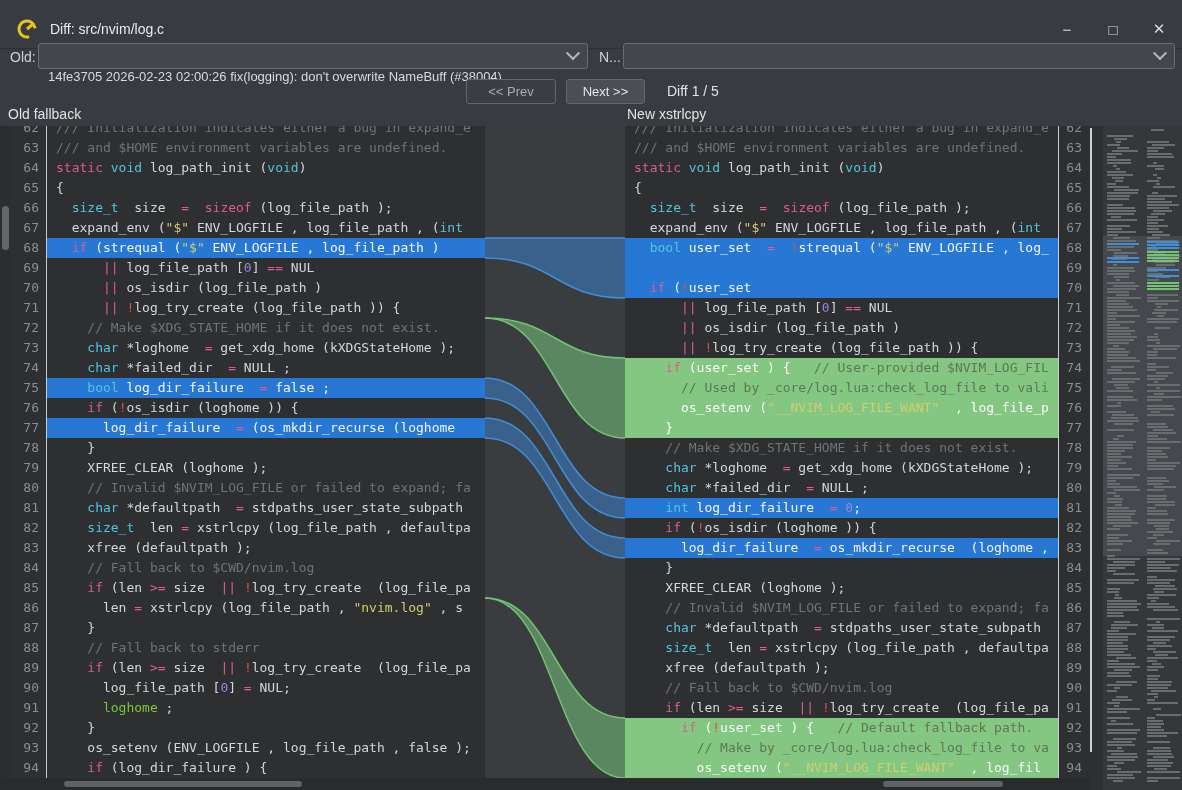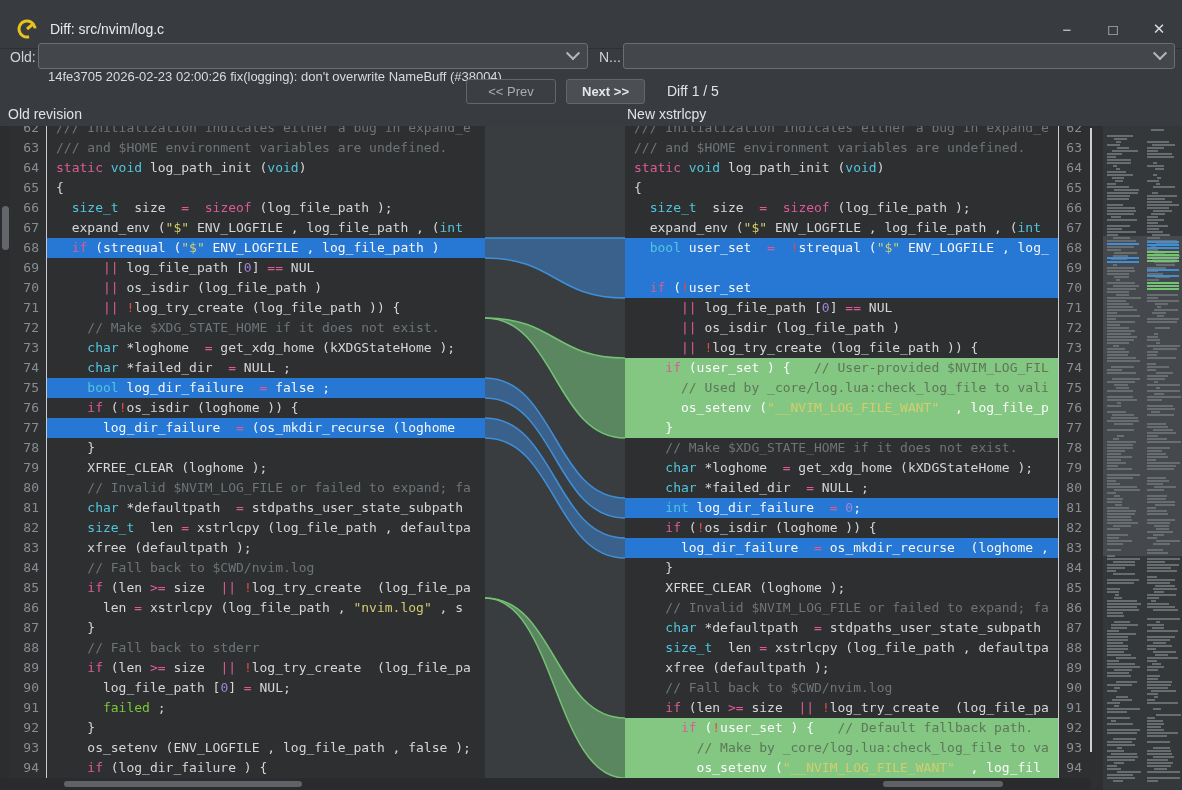--- a/index.html
+++ b/index.html
@@ -19,21 +19,21 @@
   .sel{position:absolute;top:43px;height:26px;background:#43474b;border:1px solid #6a6e72;border-radius:3px;
        display:flex;align-items:center;padding:0 9px;font-size:13px;color:#d8dadc;box-sizing:border-box;}
   .sel .txt{white-space:nowrap;overflow:hidden;margin-top:40px;}
   .chev{margin-left:auto;width:8px;height:8px;border-right:2px solid #b4b7b9;border-bottom:2px solid #b4b7b9;
         transform:rotate(45deg) translate(-2px,-2px);flex:none;}
   #old-select{left:38px;width:550px;}
   #new-select{left:623px;width:552px;}
   .navbtn{position:absolute;top:79px;height:25px;border:1px solid #63676b;border-radius:3px;
           font-family:"Liberation Sans",sans-serif;font-size:13px;box-sizing:border-box;}
   #prev-btn{left:466px;width:90px;background:#3b3f43;color:#a9acae;}
-  #next-btn{left:566px;width:79px;background:#4b4f53;color:#e3e5e7;font-weight:bold;}
+  #next-btn{left:566px;width:79px;background:#4b4f53;color:#e3e5e7;}
   #diff-counter{position:absolute;left:667px;top:79px;line-height:25px;font-size:14px;color:#e0e2e4;}
   .pane-label{position:absolute;top:106px;height:20px;font-size:14px;color:#e0e2e4;}
   #old-rev-label{left:8px;} #new-rev-label{left:627px;}
   
   .pane{position:absolute;top:126px;height:652px;overflow:hidden;background:#2d2f31;}
   #pane-old{left:10px;width:475px;}
   #pane-new{left:625px;width:465px;}
   .rows{position:absolute;top:-8px;left:0;right:0;}
   .row{height:20px;display:flex;font-family:"DejaVu Sans Mono",monospace;font-size:13px;line-height:20px;}
   .ln{color:#8a8e92;flex:none;}
@@ -86,21 +86,21 @@
     </div>
     <span class="ui-label" id="new-label">N...</span>
     <div class="sel" id="new-select">
       <span class="chev"></span>
     </div>
 
     <button class="navbtn" id="prev-btn">&lt;&lt; Prev</button>
     <button class="navbtn" id="next-btn">Next &gt;&gt;</button>
     <span id="diff-counter">Diff 1 / 5</span>
 
-    <span class="pane-label" id="old-rev-label">Old revision</span>
+    <span class="pane-label" id="old-rev-label">Old fallback</span>
     <span class="pane-label" id="new-rev-label">New xstrlcpy</span>
   </div>
 
   <div id="vscroll-track"></div>
   <div id="vscroll-thumb"></div>
 
   <div class="pane" id="pane-old">
     <div class="rows" id="rows-old">
         <div class="row">
           <span class="ln">62</span>
@@ -213,21 +213,21 @@
         <div class="row">
           <span class="ln">89</span>
           <span class="code">    <span class="c-kw">if</span> (len <span class="c-op">&gt;=</span> size  <span class="c-op">||</span> <span class="c-bang">!</span>log_try_create  (log_file_pa</span>
         </div>
         <div class="row">
           <span class="ln">90</span>
           <span class="code">      log_file_path [<span class="c-num">0</span>] <span class="c-op">=</span> NUL;</span>
         </div>
         <div class="row">
           <span class="ln">91</span>
-          <span class="code">      <span class="c-ret">failed</span> ;</span>
+          <span class="code">      <span class="c-ret">loghome</span> ;</span>
         </div>
         <div class="row">
           <span class="ln">92</span>
           <span class="code">    }</span>
         </div>
         <div class="row">
           <span class="ln">93</span>
           <span class="code">    os_setenv (ENV_LOGFILE , log_file_path , false );</span>
         </div>
         <div class="row">

